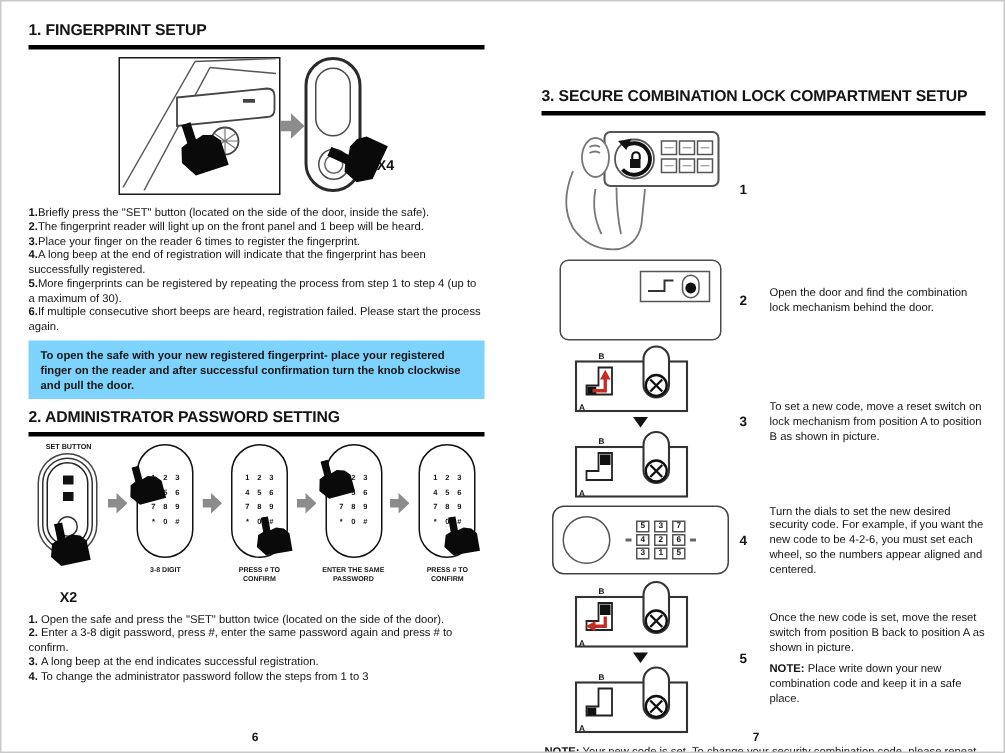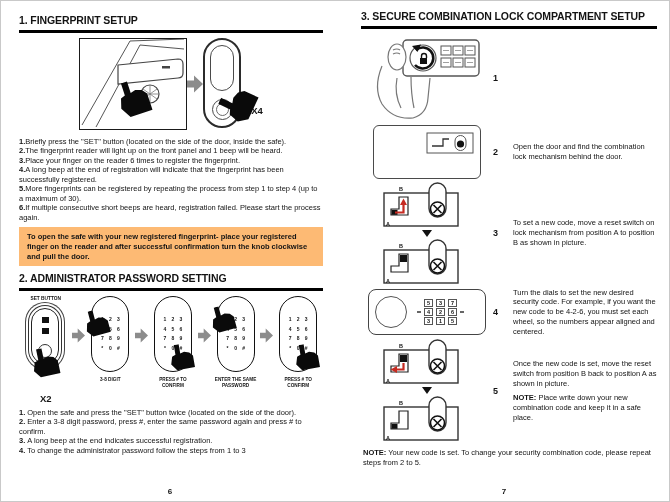--- a/index.html
+++ b/index.html
@@ -5,31 +5,31 @@
   html,body { margin:0; padding:0; }
   body {
     width:670px; height:502px; overflow:hidden;
     background:#ffffff; box-sizing:border-box;
     border:1px solid #c9c9c9;
     font-family:"Liberation Sans", sans-serif;
     color:#141414; display:flex;
   }
   .page { box-sizing:border-box; position:relative; }
   .page-left  { width:338px; padding:11px 16px 0 18px; }
-  .page-right { width:332px; padding:7px 12px 0 22px; }
+  .page-right { width:332px; padding:7px 12px 0 22px;margin-top:48px; }
 
   .sec-title { font-size:10.5px; font-weight:bold; letter-spacing:-0.1px; margin:2px 0 4px 0; white-space:nowrap; }
   .rule { height:2.5px; background:#000; margin:0 0 5px 0; }
 
   .body-text, .steps p { font-size:7.5px; line-height:1.27; }
   .steps p { margin:0; }
   .steps .num { font-weight:bold; }
   .steps .num.sp { margin-right:2px; }
 
-  .notebox { background:#fdba74; font-weight:bold; font-size:7.5px; line-height:1.3; padding:5px 8px; margin:5px 0 6px 0; }
+  .notebox { background:#7dd3fc; font-weight:bold; font-size:7.5px; line-height:1.3; padding:5px 8px; margin:5px 0 6px 0; }
 
   .pageno { position:absolute; bottom:5px; left:0; right:0; text-align:center; font-size:8px; font-weight:bold; }
 
   
   .fig1 { display:flex; align-items:center; justify-content:center; margin:3px 0 7px 0; }
   .fig1-box { width:106px; height:90px; border:1px solid #1a1a1a; position:relative; background:#fff; }
   .pill-wrap { position:relative; width:52px; height:92px; }
   .panel-pill { position:absolute; left:0; top:0; width:38px; height:90px; border:2px solid #2b2b2b; border-radius:20px; background:#fff; box-sizing:border-box; }
   .panel-oval { position:absolute; top:5px; left:5px; width:22px; height:44px; border:1.5px solid #4a4a4a; border-radius:12px; }
   .panel-reader { position:absolute; bottom:6px; left:7px; width:19px; height:19px; border:1.5px solid #4a4a4a; border-radius:50%; display:flex; align-items:center; justify-content:center; }

